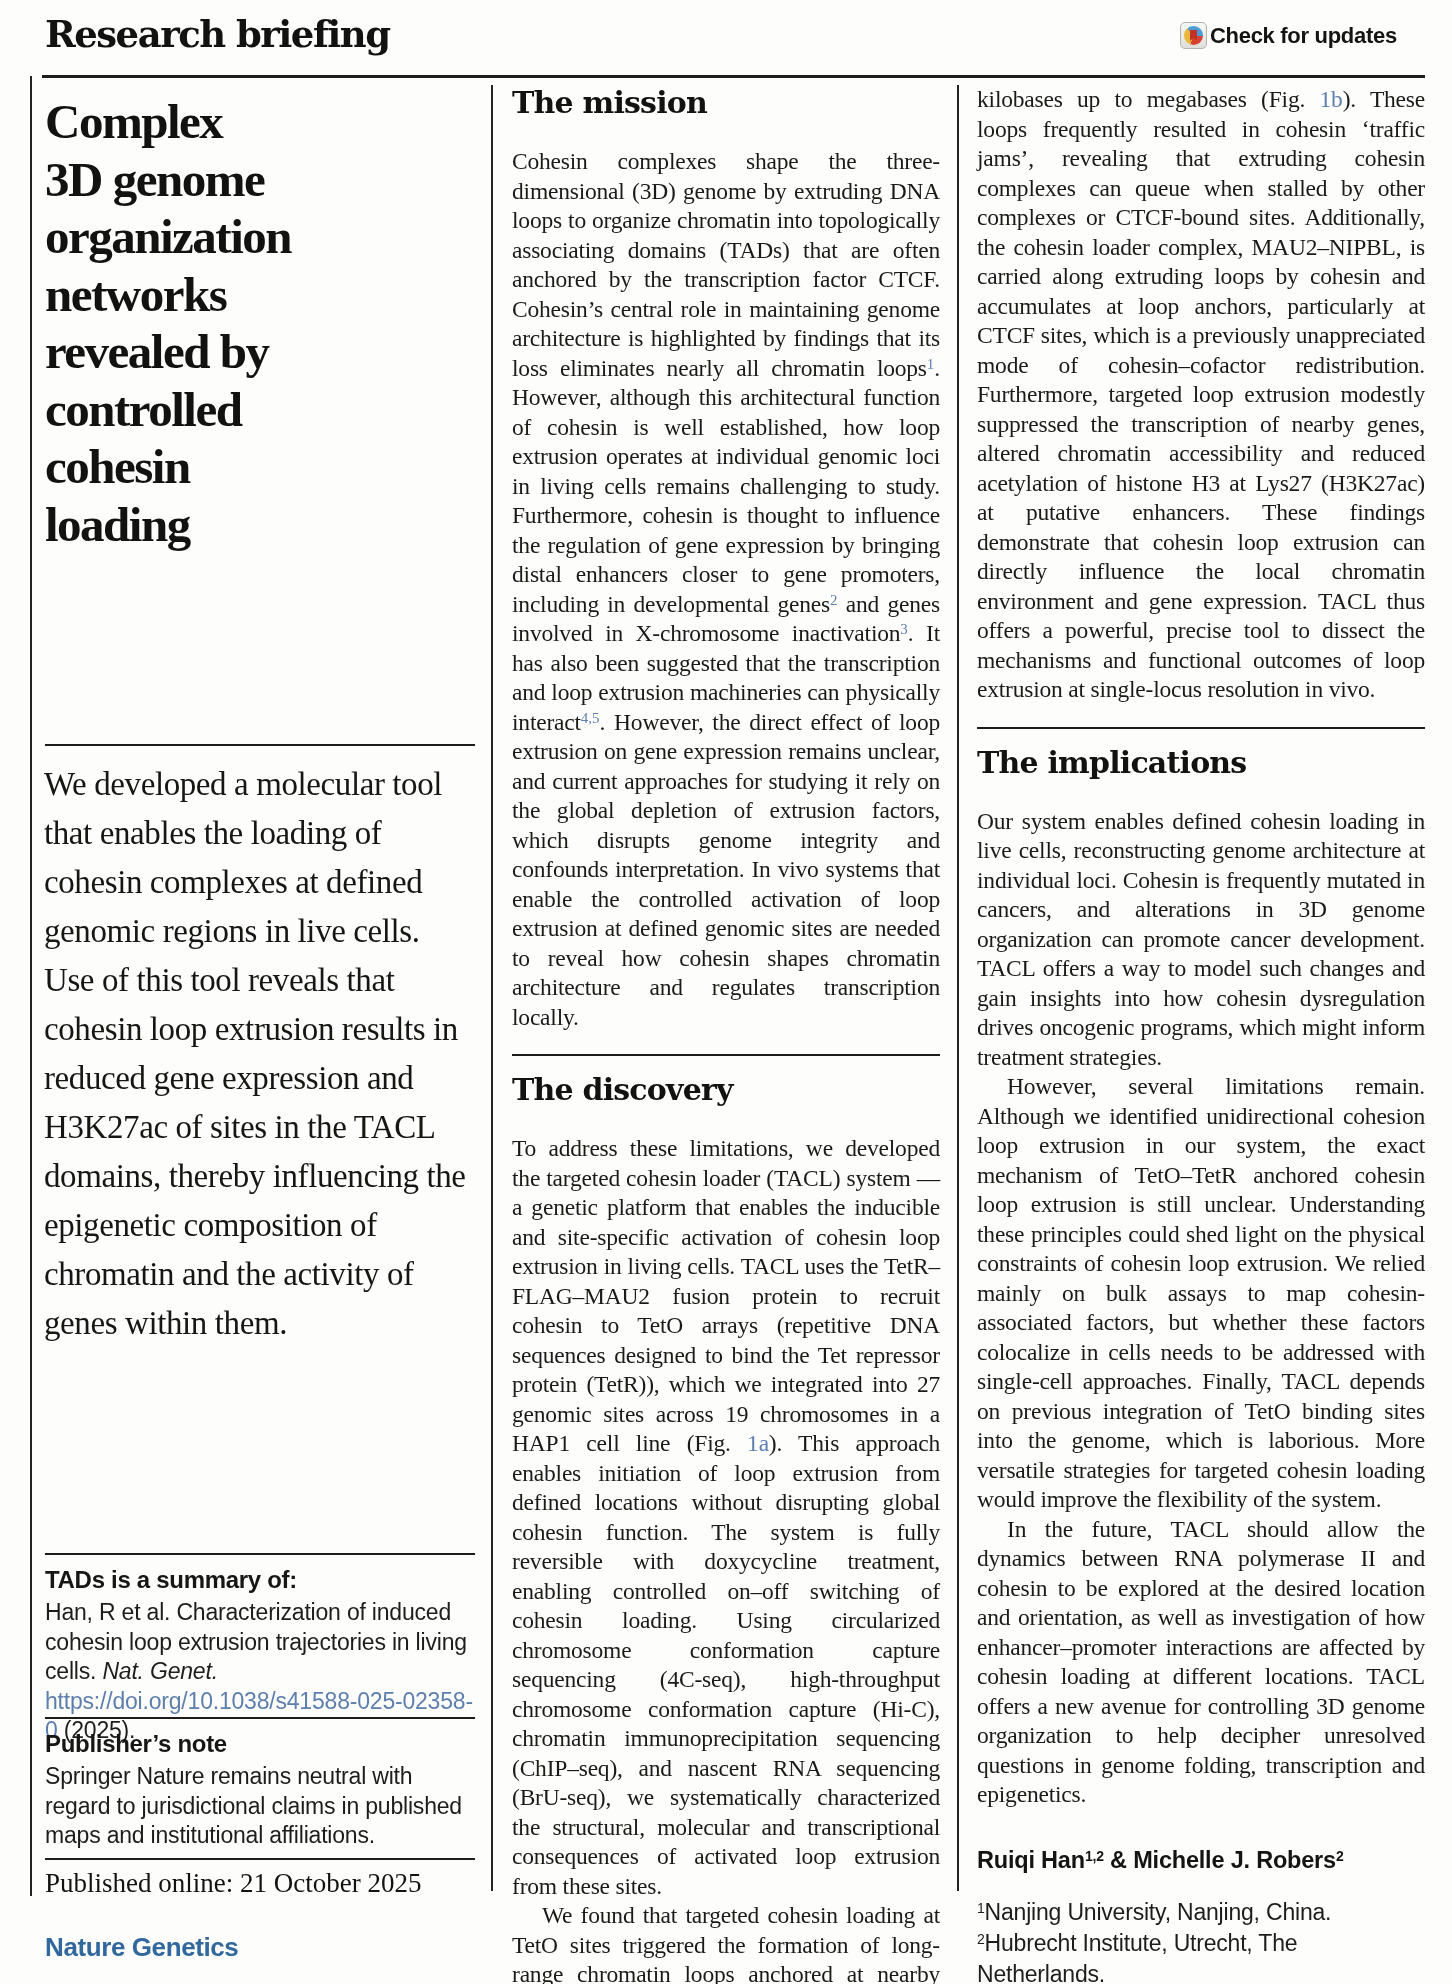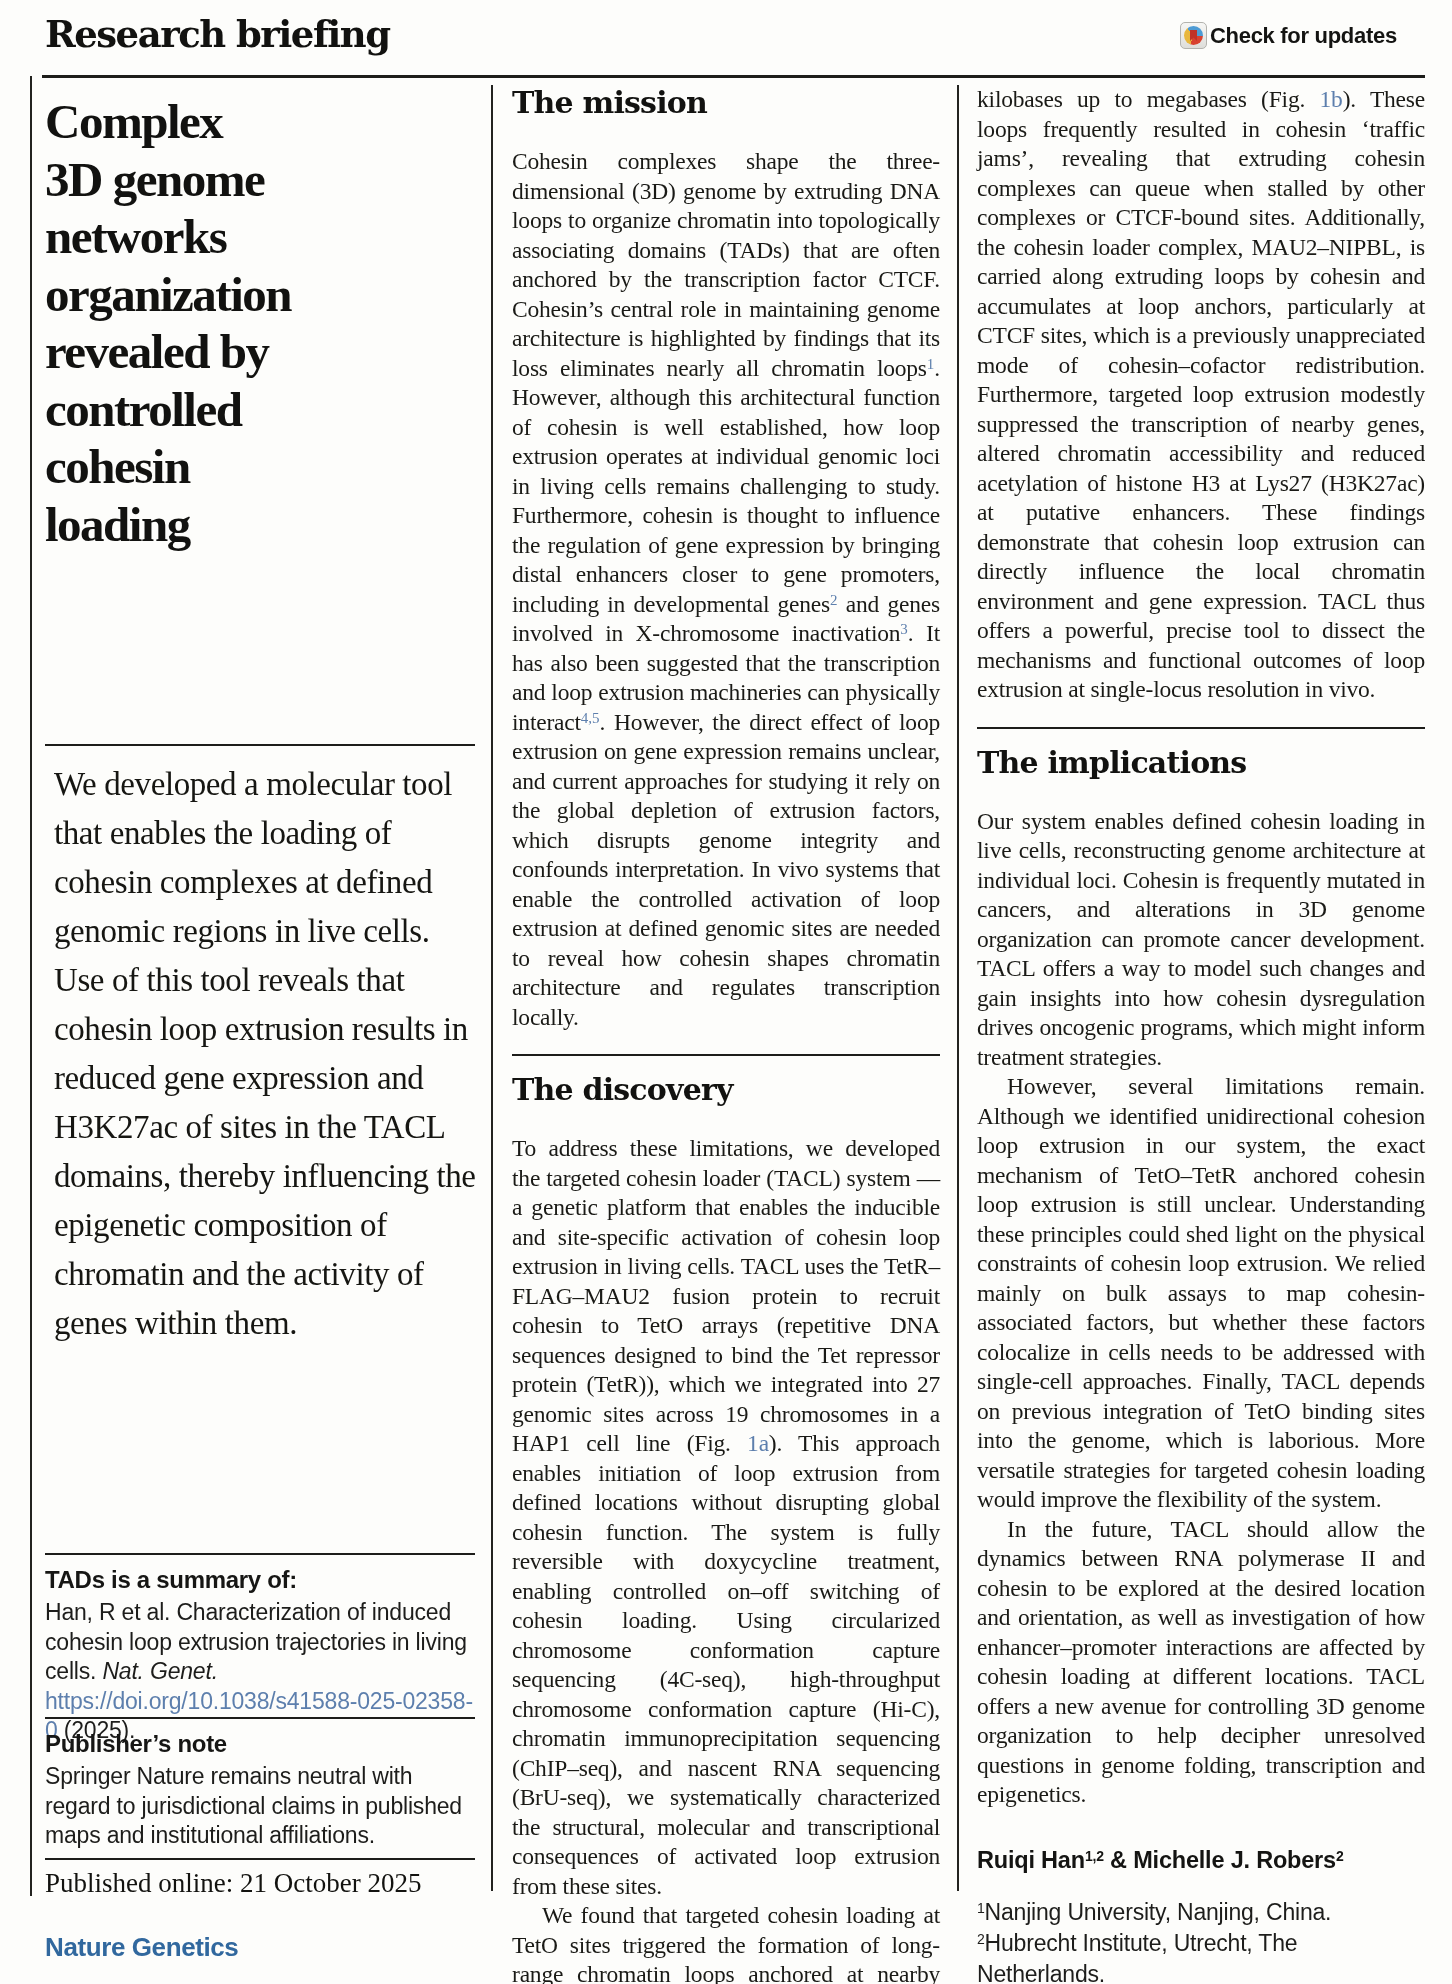--- a/index.html
+++ b/index.html
@@ -38,21 +38,21 @@
   
   .rule-h{position:absolute;background:#1d1d1a;}
   .rule-v{position:absolute;background:#23231f;}
   
   .title{
     position:absolute;left:45px;top:93px;width:440px;
     font-family:Liberation Serif, serif;font-weight:700;
     font-size:49px;line-height:57.5px;letter-spacing:-1.5px;color:#121210;
   }
   .standfirst{
-    position:absolute;left:54px;top:760px;width:432px;
+    position:absolute;left:44px;top:760px;width:432px;
     font-size:33px;line-height:49px;letter-spacing:-0.4px;color:#161612;
   }
   .meta-h{position:absolute;left:45px;font-family:"Liberation Sans",sans-serif;
     font-weight:700;font-size:24px;letter-spacing:-0.3px;color:#161614;}
   .meta-p{position:absolute;left:45px;width:432px;margin:0;
     font-family:"Liberation Sans",sans-serif;font-size:23px;line-height:29.5px;
     letter-spacing:-0.2px;color:#1d1d1b;}
   .pub-online{
     position:absolute;left:45px;top:1868px;
     font-family:"Liberation Serif",serif;font-size:27px;color:#131310;
@@ -101,22 +101,22 @@
   </div>
 
   <div class="rule-h" style="left:42px;top:75px;width:1383px;height:3px;"></div>
   <div class="rule-v" style="left:30px;top:76px;width:2px;height:1820px;"></div>
   <div class="rule-v" style="left:491px;top:85px;width:2px;height:1806px;"></div>
   <div class="rule-v" style="left:957px;top:85px;width:2px;height:1806px;"></div>
 
   <div class="title">
     <div>Complex</div>
     <div>3D genome</div>
+    <div>organization</div>
     <div>networks</div>
-    <div>organization</div>
     <div>revealed by</div>
     <div>controlled</div>
     <div>cohesin</div>
     <div>loading</div>
   </div>
 
   <div class="rule-h" style="left:45px;top:744px;width:430px;height:2px;"></div>
   <div class="standfirst">We developed a molecular tool that enables the loading of cohesin complexes at defined genomic regions in live cells. Use of this tool reveals that cohesin loop extrusion results in reduced gene expression and H3K27ac of sites in the TACL domains, thereby influencing the epigenetic composition of chromatin and the activity of genes within them.</div>
 
   <div class="rule-h" style="left:45px;top:1553px;width:430px;height:2px;"></div>

